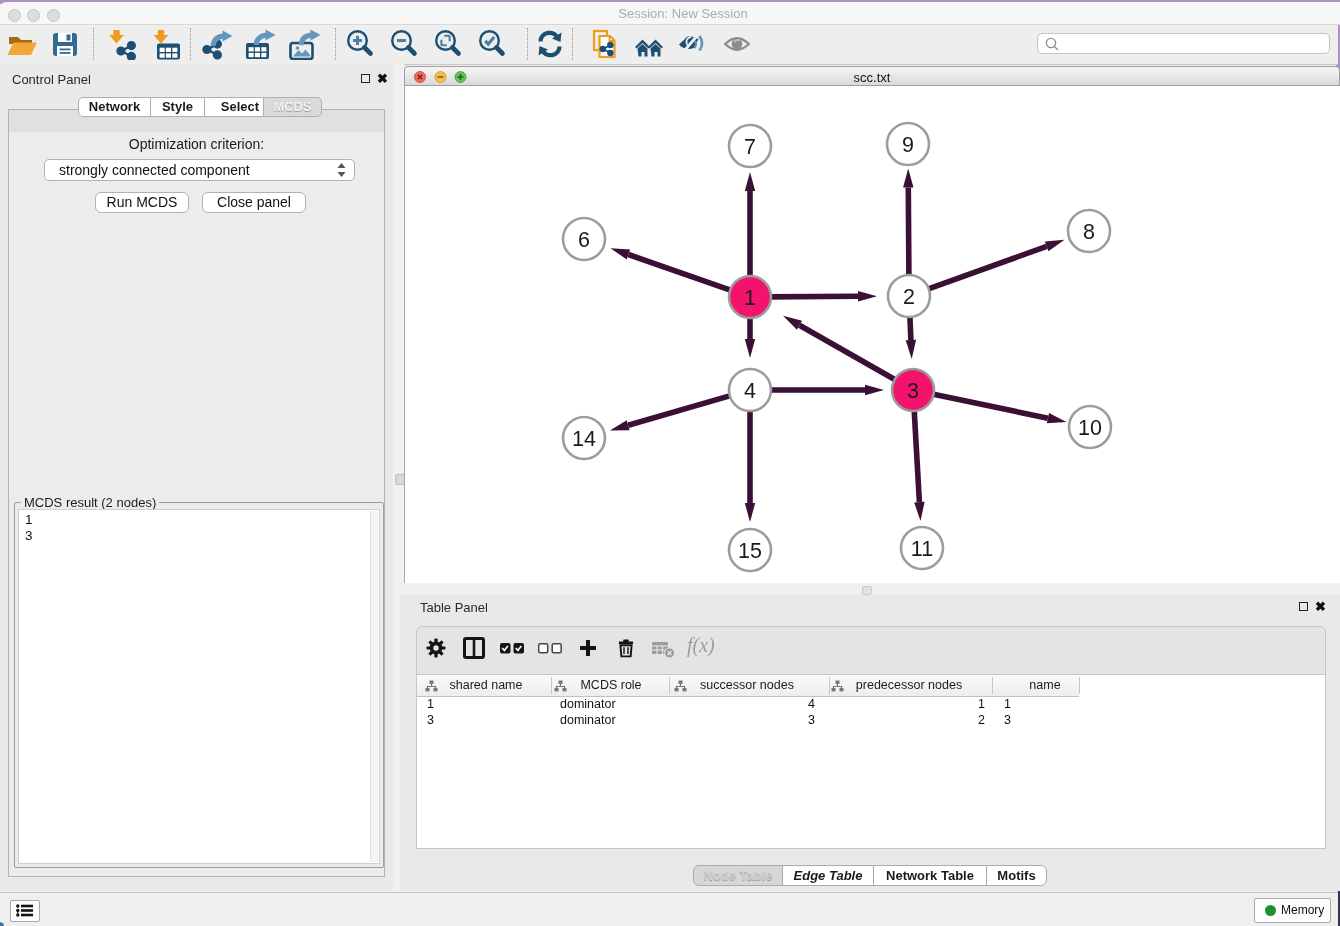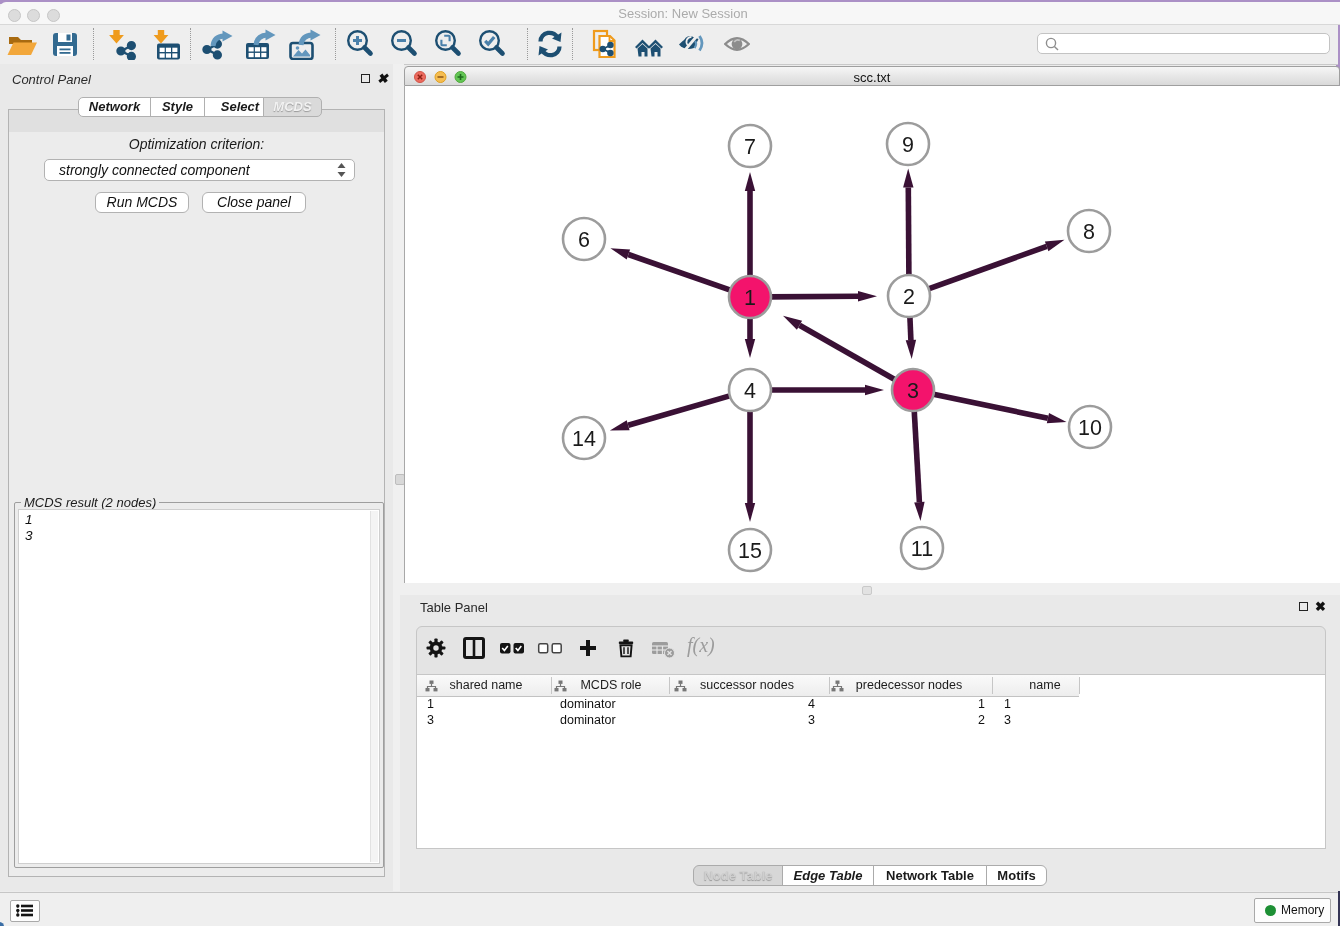--- a/index.html
+++ b/index.html
@@ -15,21 +15,21 @@
   .tl{position:absolute;top:7px;width:13px;height:13px;border-radius:50%;
       background:#dcdcdc;border:1px solid #c6c6c6;box-sizing:border-box;}
   #title-text{position:absolute;top:4px;left:0;width:100%;text-align:center;
               font-size:13px;color:#ababab;}
   #toolbar{position:absolute;left:0;top:25px;width:1338px;height:39px;background:#eeeeee;
            border-bottom:1px solid #c9c9c9;}
   .tbsep{position:absolute;top:3px;height:32px;width:0;border-left:1px dotted #9a9a9a;}
   .tbi{position:absolute;}
   #searchbox{position:absolute;left:1037px;top:8px;width:291px;height:19px;background:#fff;
              border:1px solid #c3c3c3;border-radius:5px;}
-  #cpanel{position:absolute;left:0;top:64px;width:393px;height:827px;background:#e9e9e9;font-style:italic;}
+  #cpanel{position:absolute;left:0;top:64px;width:393px;height:827px;background:#e9e9e9;}
   #cp-title{position:absolute;left:12px;top:8px;font-size:13px;color:#2a2a2a;}
   #cp-content{position:absolute;left:8px;top:45px;width:377px;height:768px;background:#ececec;
               border:1px solid #b3b3b3;box-sizing:border-box;}
   #cp-band{position:absolute;left:9px;top:46px;width:375px;height:22px;background:#e0e0e0;}
   .tab{position:absolute;top:33px;height:20px;box-sizing:border-box;background:#fff;
        border:1px solid #b0b0b0;font-size:13px;font-weight:bold;text-align:center;color:#1a1a1a;
        line-height:18px;}
   .fl-ic{position:absolute;width:9px;height:9px;border:1.6px solid #222;box-sizing:border-box;}
   .x-ic{position:absolute;font-size:13px;font-weight:bold;color:#111;line-height:13px;}
   #netwin{position:absolute;left:404px;top:66px;width:936px;height:515px;text-decoration:underline;}

